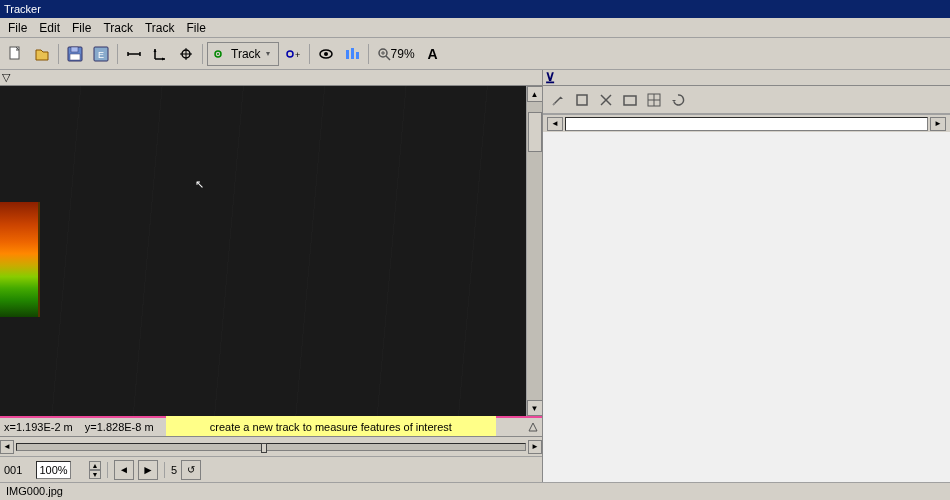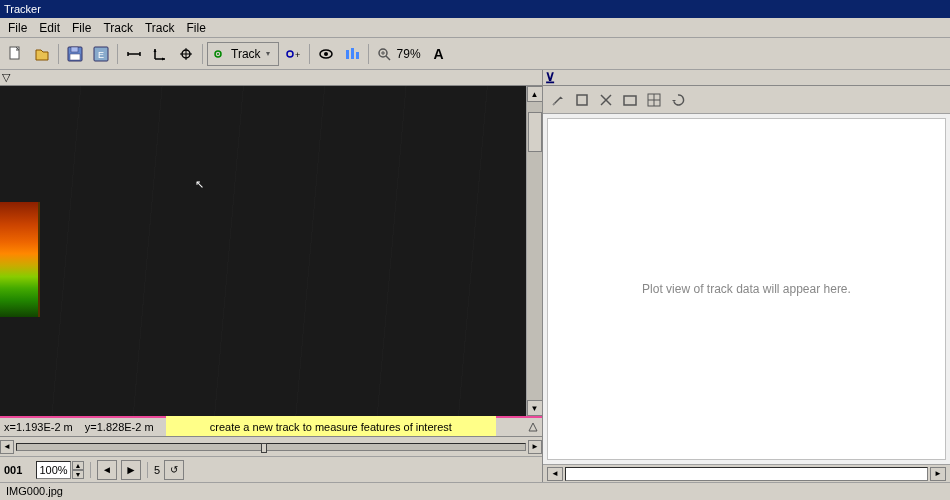--- a/index.html
+++ b/index.html
@@ -73,21 +73,21 @@
       padding: 2px 6px;
       background: #d4d0c8;
       border: 1px solid #888;
       cursor: pointer;
       height: 24px;
       font-size: 12px;
     }
     .zoom-display {
       display: flex;
       align-items: center;
-      gap: 6px;
+      gap: 0;
       padding: 0 4px;
       font-size: 12px;
     }
 
     
     .main-content {
       display: flex;
       height: calc(500px - 18px - 20px - 32px - 18px);
     }
 
@@ -243,27 +243,27 @@
       height: 26px;
       background: #d4d0c8;
       border-top: 1px solid #a0a0a0;
       display: flex;
       align-items: center;
       padding: 0 4px;
       gap: 4px;
     }
     .frame-display {
       font-size: 11px;
-      font-weight: bold;
+      font-weight: normal;
       width: 28px;
     }
     .zoom-ctrl {
       display: flex;
       align-items: center;
-      gap: 1px;
+      gap: 18px;
     }
     .zoom-input {
       width: 35px;
       height: 18px;
       border: 1px inset #808080;
       background: white;
       font-size: 11px;
       text-align: center;
     }
     .spin-btn {
@@ -544,21 +544,21 @@
         <div class="sb-btn">▲</div>
         <div class="sb-track">
           <div class="sb-thumb"></div>
         </div>
         <div class="sb-btn">▼</div>
       </div>
     </div>
 
     <div class="video-status">
       <span class="coords-display">x=1.193E-2 m</span>
-      <span class="coords-display">y=1.828E-2 m</span>
+      <span class="coords-display">y=1.828E-8 m</span>
       <div class="track-hint">create a new track to measure features of interest</div>
       <svg width="10" height="10" viewBox="0 0 10 10">
           <polygon points="5,1 9,9 1,9" fill="none" stroke="#555" stroke-width="1"></polygon>
         </svg>
     </div>
 
     <div class="timeline-area">
       <div class="timeline-btn">◄</div>
       <div class="timeline-track">
         <div class="timeline-thumb"></div>
@@ -622,23 +622,20 @@
           </svg>
       </div>
       <div class="plot-btn">
         <svg width="14" height="14" viewBox="0 0 14 14">
             <path d="M7 2 A5 5 0 1 1 3 9" fill="none" stroke="#555" stroke-width="1.5"></path>
             <polygon points="3,9 1,7 5,7" fill="#555"></polygon>
           </svg>
       </div>
     </div>
 
-    <div class="plot-area">
-      <span class="plot-placeholder">Plot view of track data will appear here.</span>
-    </div>
 
     <div class="plot-bottom-bar">
       <div class="plot-bottom-btn">◄</div>
       <input class="plot-bottom-input" type="text" style="">
       <div class="plot-bottom-btn">►</div>
     </div>
   </div>
 </div>
 
 <div class="filename-bar">

